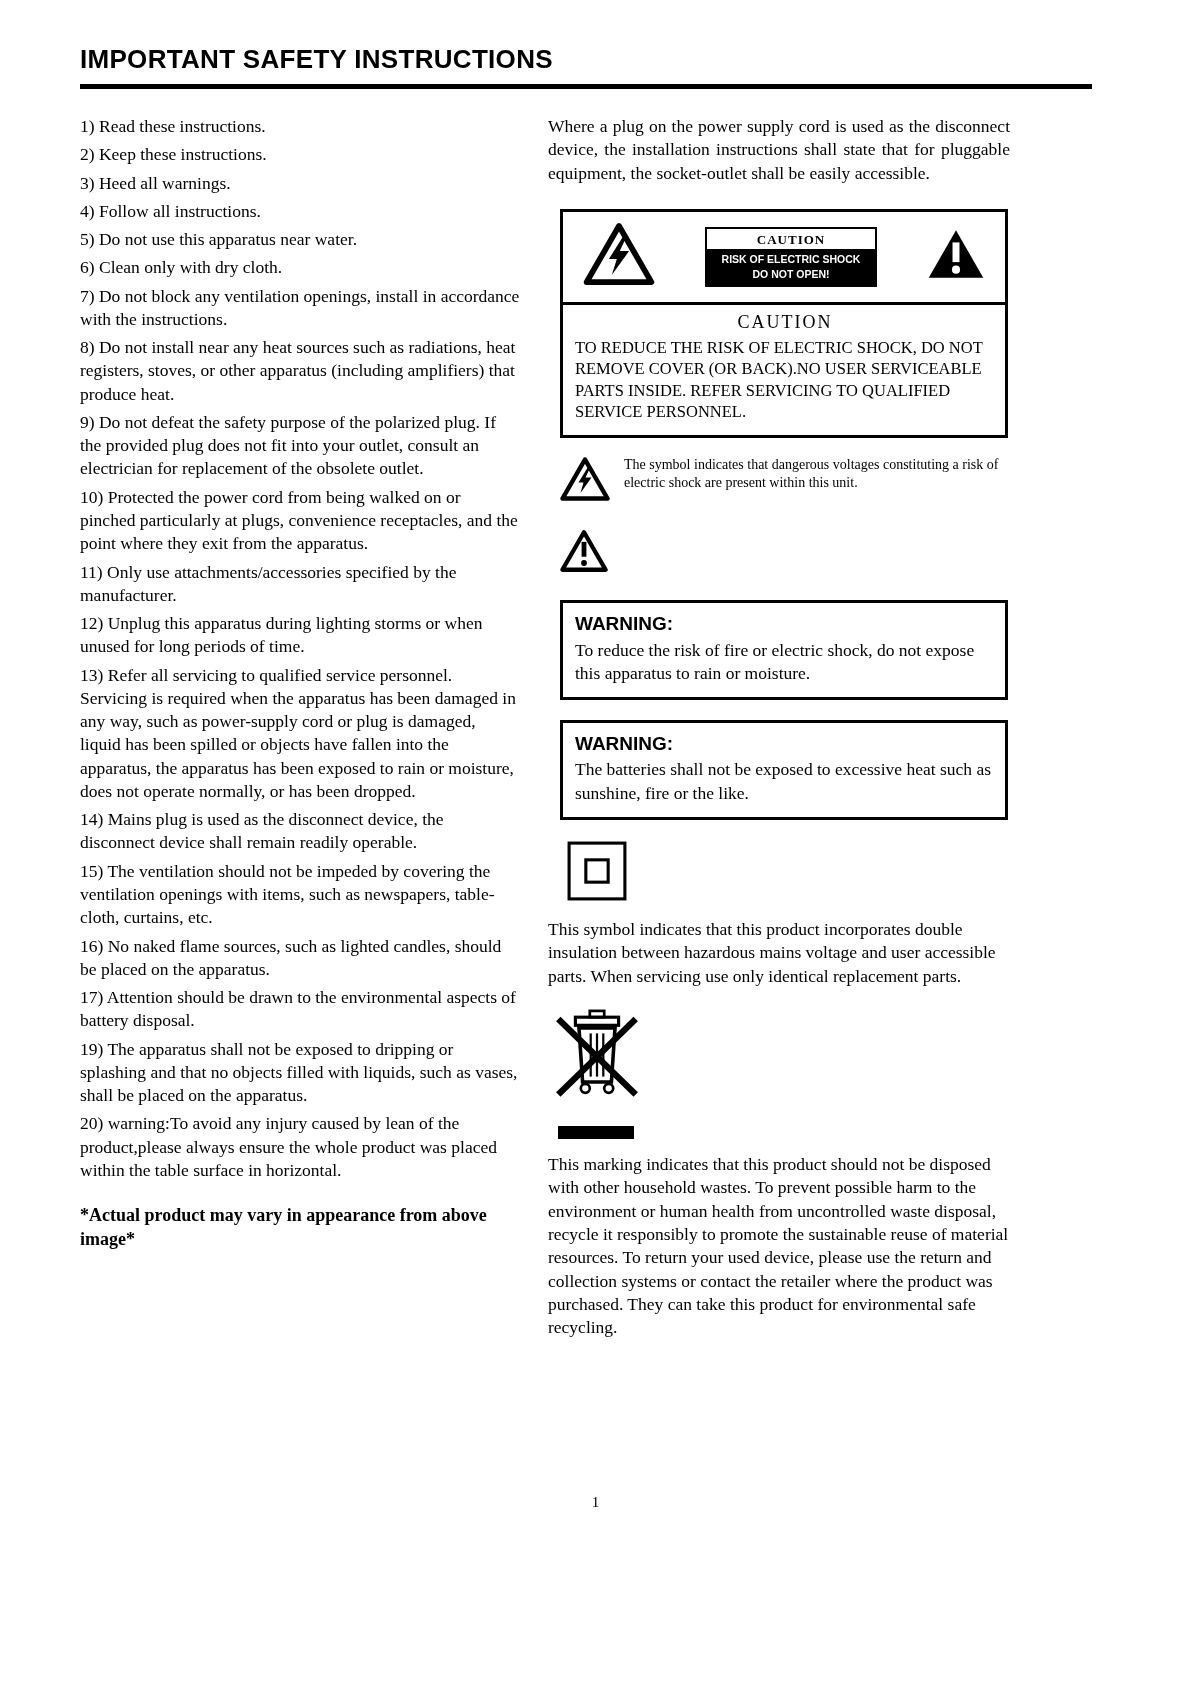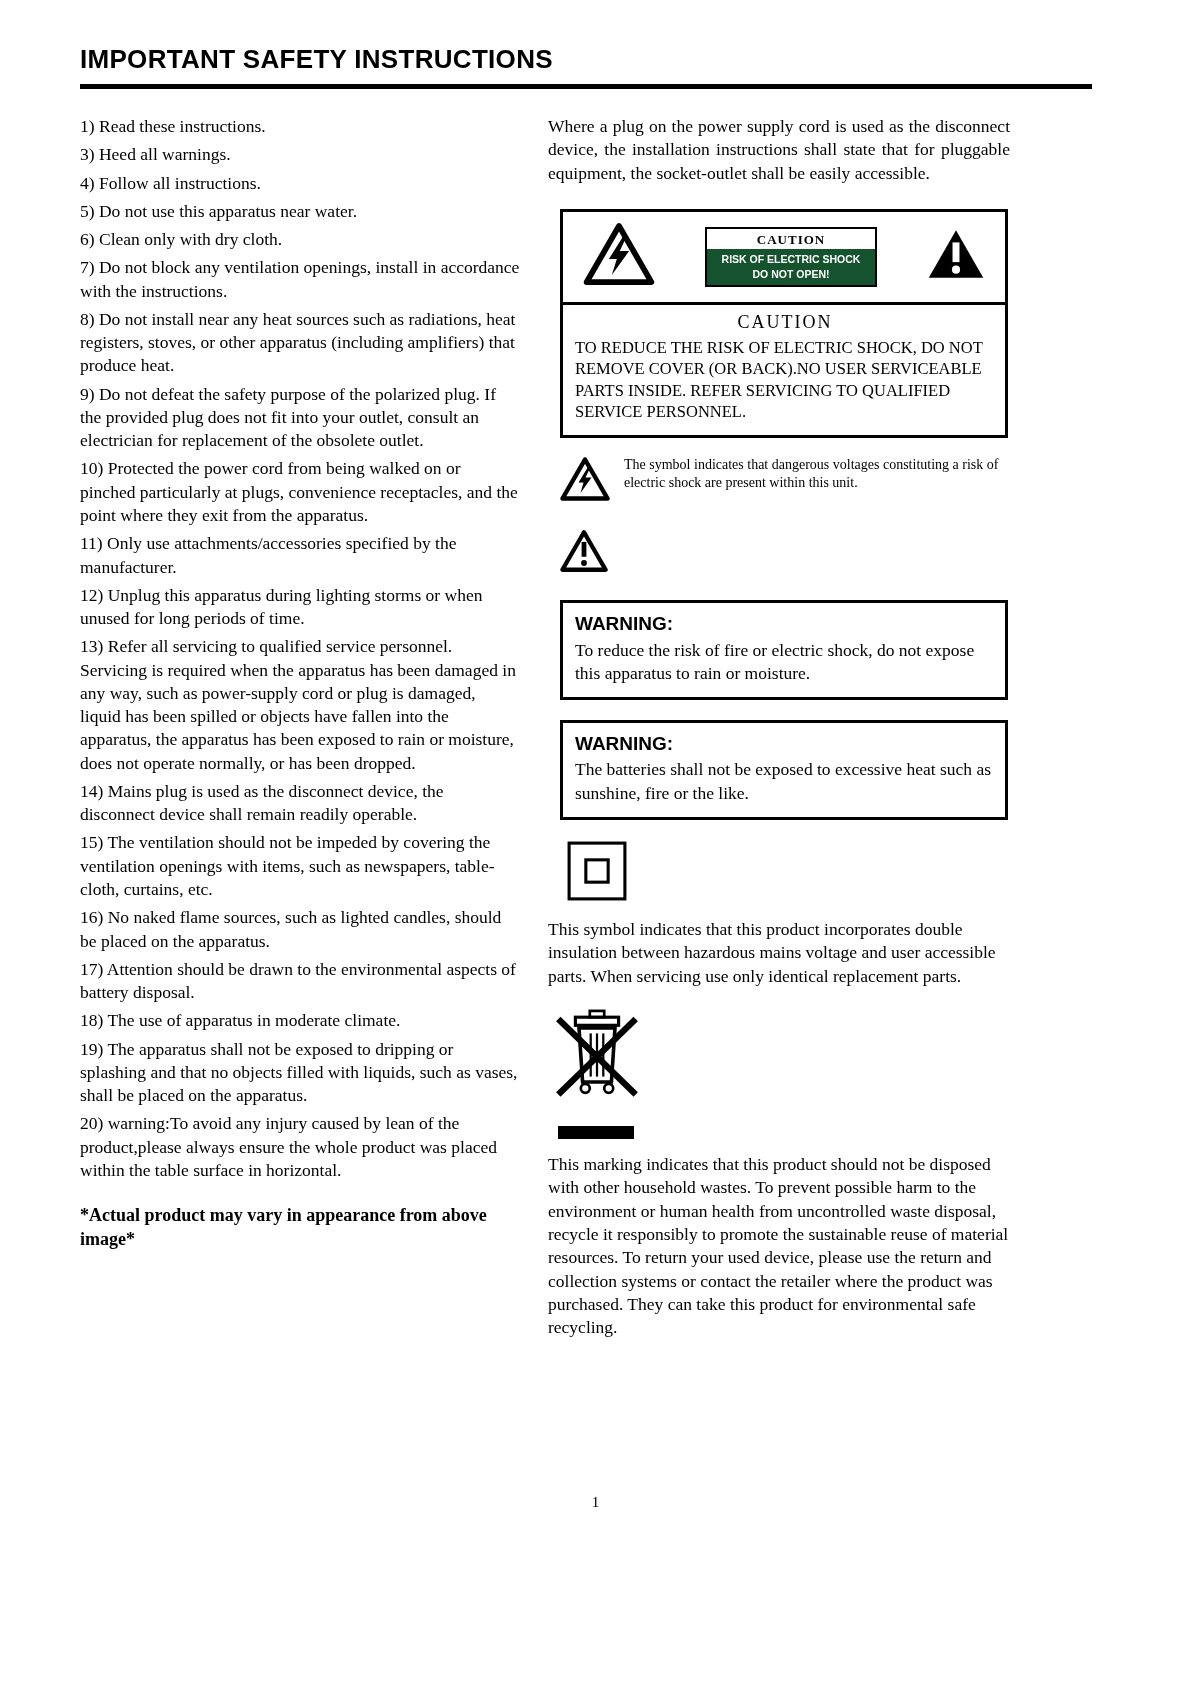--- a/index.html
+++ b/index.html
@@ -32,21 +32,21 @@
   .caution-box { border: 3px solid #000; margin: 0 2px 18px 12px; }
   .caution-top {
     display: flex; align-items: center; justify-content: space-between;
     padding: 10px 20px;
   }
   .caution-label-box { border: 2px solid #000; width: 172px; text-align: center; }
   .caution-label-title {
     font-size: 13px; font-weight: bold; letter-spacing: 1px; padding: 2px 0 1px;
   }
   .caution-label-black {
-    background: #14532d; color: #fff;
+    background: #000000; color: #fff;
     font-family: "Liberation Sans", sans-serif;
     font-size: 10.5px; font-weight: bold; line-height: 1.35;
     padding: 3px 2px 4px;
   }
   .caution-bottom { border-top: 3px solid #000; padding: 6px 10px 12px 12px; }
   .caution-bottom-title { text-align: center; font-size: 18px; letter-spacing: 2px; margin-bottom: 2px; }
   .caution-bottom-text { font-size: 16.5px; line-height: 1.3; }
 
   .symbol-note { display: flex; gap: 14px; margin: 0 0 18px 12px; }
   .symbol-note .note-icon { flex-shrink: 0; }
@@ -71,36 +71,36 @@
 
 <div class="page">
 
   <h1 class="title">IMPORTANT SAFETY INSTRUCTIONS</h1>
   <div class="title-rule"></div>
 
   <div class="columns">
 
     <div class="col-left">
       <p>1) Read these instructions.</p>
+      <p>2) Keep these instructions.</p>
       <p>3) Heed all warnings.</p>
       <p>4) Follow all instructions.</p>
       <p>5) Do not use this apparatus near water.</p>
       <p>6) Clean only with dry cloth.</p>
       <p>7) Do not block any ventilation openings, install in accordance with the instructions.</p>
       <p>8) Do not install near any heat sources such as radiations, heat registers, stoves, or other apparatus (including amplifiers) that produce heat.</p>
       <p>9) Do not defeat the safety purpose of the polarized plug. If the provided plug does not fit into your outlet, consult an electrician for replacement of the obsolete outlet.</p>
       <p>10) Protected the power cord from being walked on or pinched particularly at plugs, convenience receptacles, and the point where they exit from the apparatus.</p>
       <p>11) Only use attachments/accessories specified by the manufacturer.</p>
       <p>12) Unplug this apparatus during lighting storms or when unused for long periods of time.</p>
       <p>13) Refer all servicing to qualified service personnel. Servicing is required when the apparatus has been damaged in any way, such as power-supply cord or plug is damaged, liquid has been spilled or objects have fallen into the apparatus, the apparatus has been exposed to rain or moisture, does not operate normally, or has been dropped.</p>
       <p>14) Mains plug is used as the disconnect device, the disconnect device shall remain readily operable.</p>
       <p>15) The ventilation should not be impeded by covering the ventilation openings with items, such as newspapers, table-cloth, curtains, etc.</p>
       <p>16) No naked flame sources, such as lighted candles, should be placed on the apparatus.</p>
       <p>17) Attention should be drawn to the environmental aspects of battery disposal.</p>
-      <p>18) The use of apparatus in moderate climate.</p>
       <p>19) The apparatus shall not be exposed to dripping or splashing and that no objects filled with liquids, such as vases, shall be placed on the apparatus.</p>
       <p>20) warning:To avoid any injury caused by lean of the product,please always ensure the whole product was placed within the table surface in horizontal.</p>
       <p class="footnote">*Actual product may vary in appearance from above image*</p>
     </div>
 
     <div class="col-right">
 
       <p class="intro">Where a plug on the power supply cord is used as the disconnect device, the installation instructions shall state that for pluggable equipment,  the socket-outlet shall be easily  accessible.</p>
 
       <div class="caution-box">

